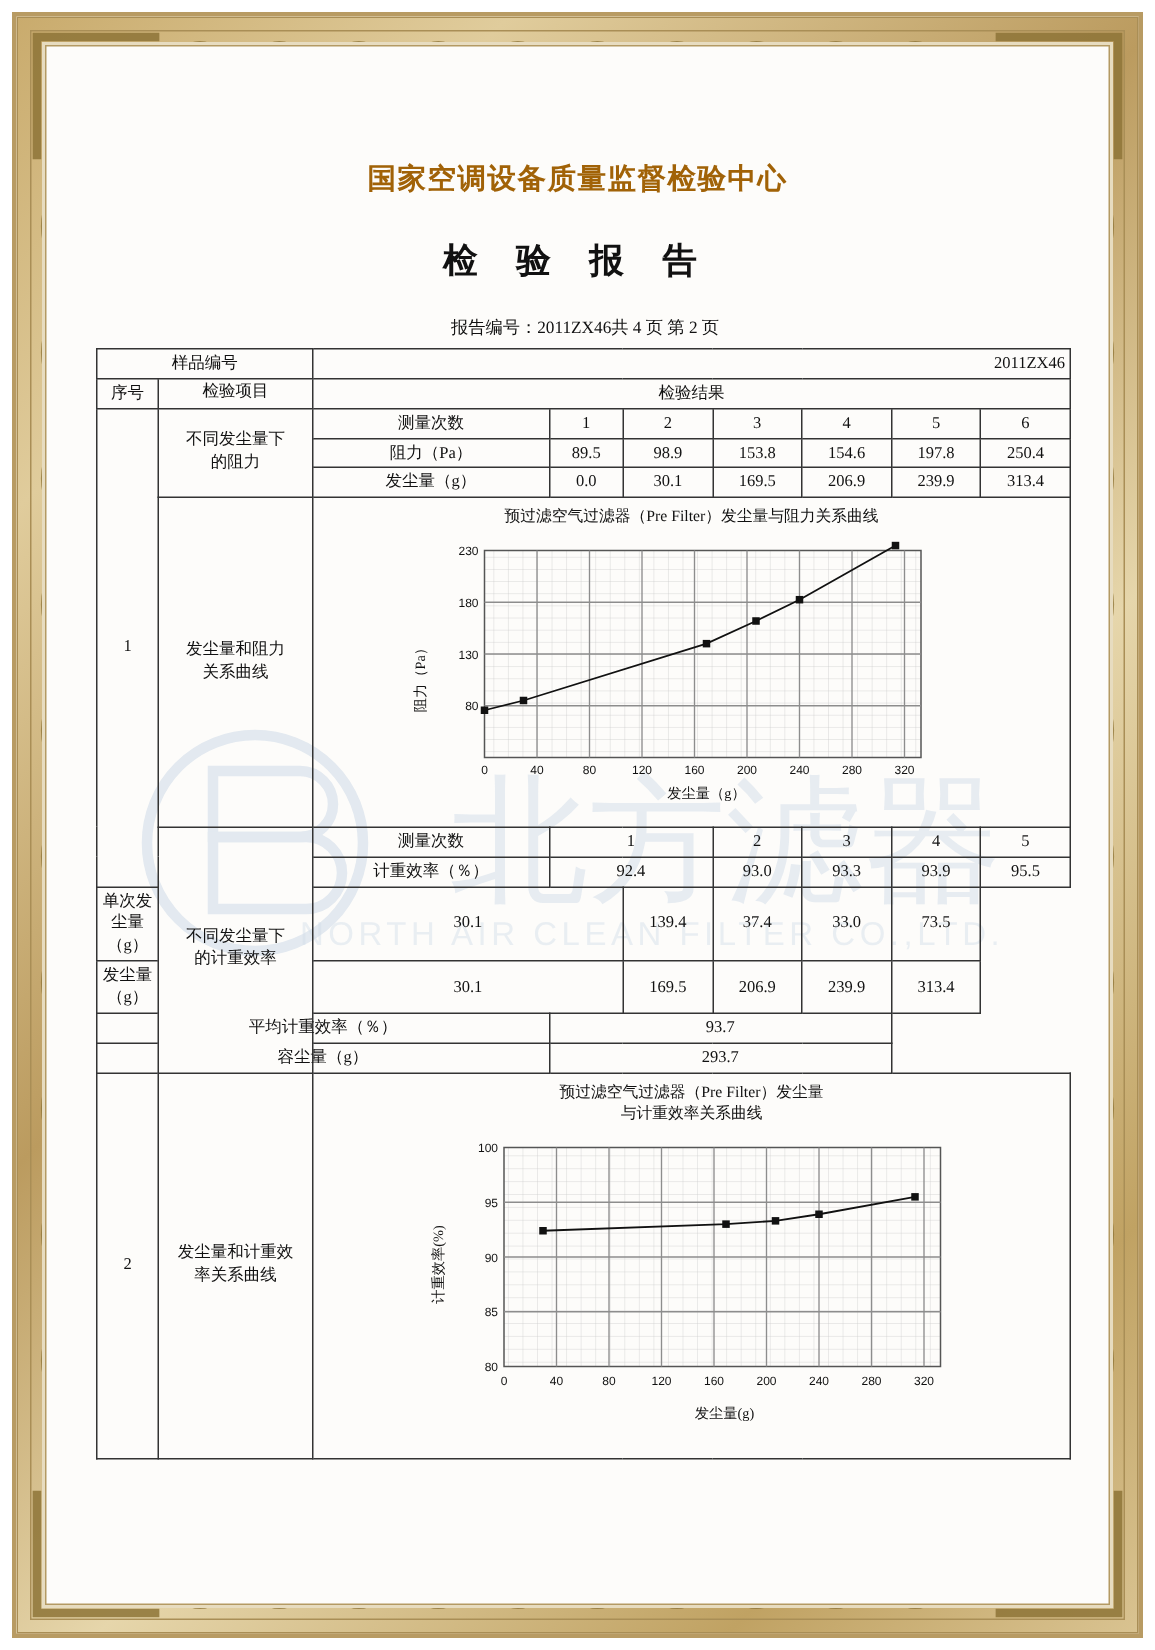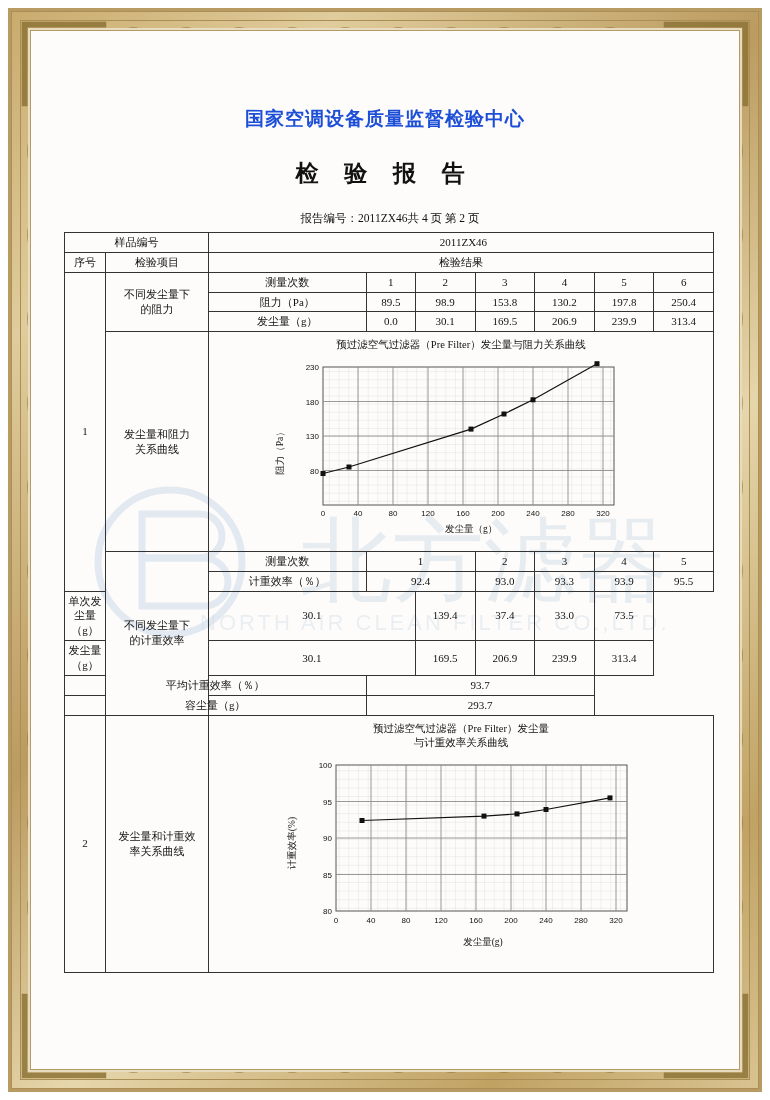--- a/index.html
+++ b/index.html
@@ -50,21 +50,21 @@
   .e-right{right:20px;top:130px;bottom:130px;width:26px;transform:scaleX(-1);}
   .edge svg{width:100%;height:100%;display:block;}
 
   
   .content{
     position:absolute;left:42px;top:44px;right:42px;bottom:44px;
     background:transparent;
   }
   .title1{
     text-align:center;font-size:19px;font-weight:bold;letter-spacing:1px;
-    color:#1d4ed8;margin-top:62px;font-family:"Liberation Serif",serif;
+    color:#a16207;margin-top:62px;font-family:"Liberation Serif",serif;
   }
   .title2{
     text-align:center;font-size:23px;font-weight:bold;letter-spacing:10px;
     color:#111;margin-top:26px;
   }
   .rowmeta{
     display:flex;justify-content:center;align-items:flex-end;
     margin-top:22px;font-size:11.5px;color:#111;
     padding:0 12px 0 22px;
   }
@@ -74,21 +74,21 @@
     width:calc(100% - 36px);
     font-size:11px;color:#111;
   }
   table.main td{
     border:1px solid #333;
     padding:2px 3px;
     text-align:center;
     vertical-align:middle;
     line-height:1.35;
   }
-  td.lbl{width:96px;}
+  td.lbl{width:96px;font-family:Liberation Mono, monospace;}
   td.seq{width:34px;}
   
   .chartwrap{padding:4px 0 2px;}
   .chart-title{
     text-align:center;font-size:10.5px;color:#111;margin-bottom:2px;line-height:1.4;
   }
   .plotbox{display:flex;justify-content:center;}
   
   .watermark{
     position:absolute;left:50px;top:452px;width:680px;height:230px;
@@ -212,21 +212,21 @@
     <div class="rowmeta">
       <div>报告编号：2011ZX46</div>
       <div>共 4 页 第 2 页</div>
     </div>
 
     <table class="main">
 
       <tbody>
           <tr>
         <td colspan="2">样品编号</td>
-        <td colspan="7" style="text-align:center;padding-left:8px;">2011ZX46</td>
+        <td colspan="7" style="text-align:right;padding-left:8px;">2011ZX46</td>
       </tr>
 
       <tr>
         <td class="seq">序号</td>
         <td class="lbl">检验项目</td>
         <td colspan="7">检验结果</td>
       </tr>
 
       <tr>
         <td rowspan="6">1</td>
@@ -237,21 +237,21 @@
         <td>3</td>
         <td>4</td>
         <td>5</td>
         <td>6</td>
       </tr>
       <tr>
         <td>阻力（Pa）</td>
         <td>89.5</td>
         <td>98.9</td>
         <td>153.8</td>
-        <td>130.2</td>
+        <td>154.6</td>
         <td>197.8</td>
         <td>250.4</td>
       </tr>
       <tr>
         <td>发尘量（g）</td>
         <td>0.0</td>
         <td>30.1</td>
         <td>169.5</td>
         <td>206.9</td>
         <td>239.9</td>

